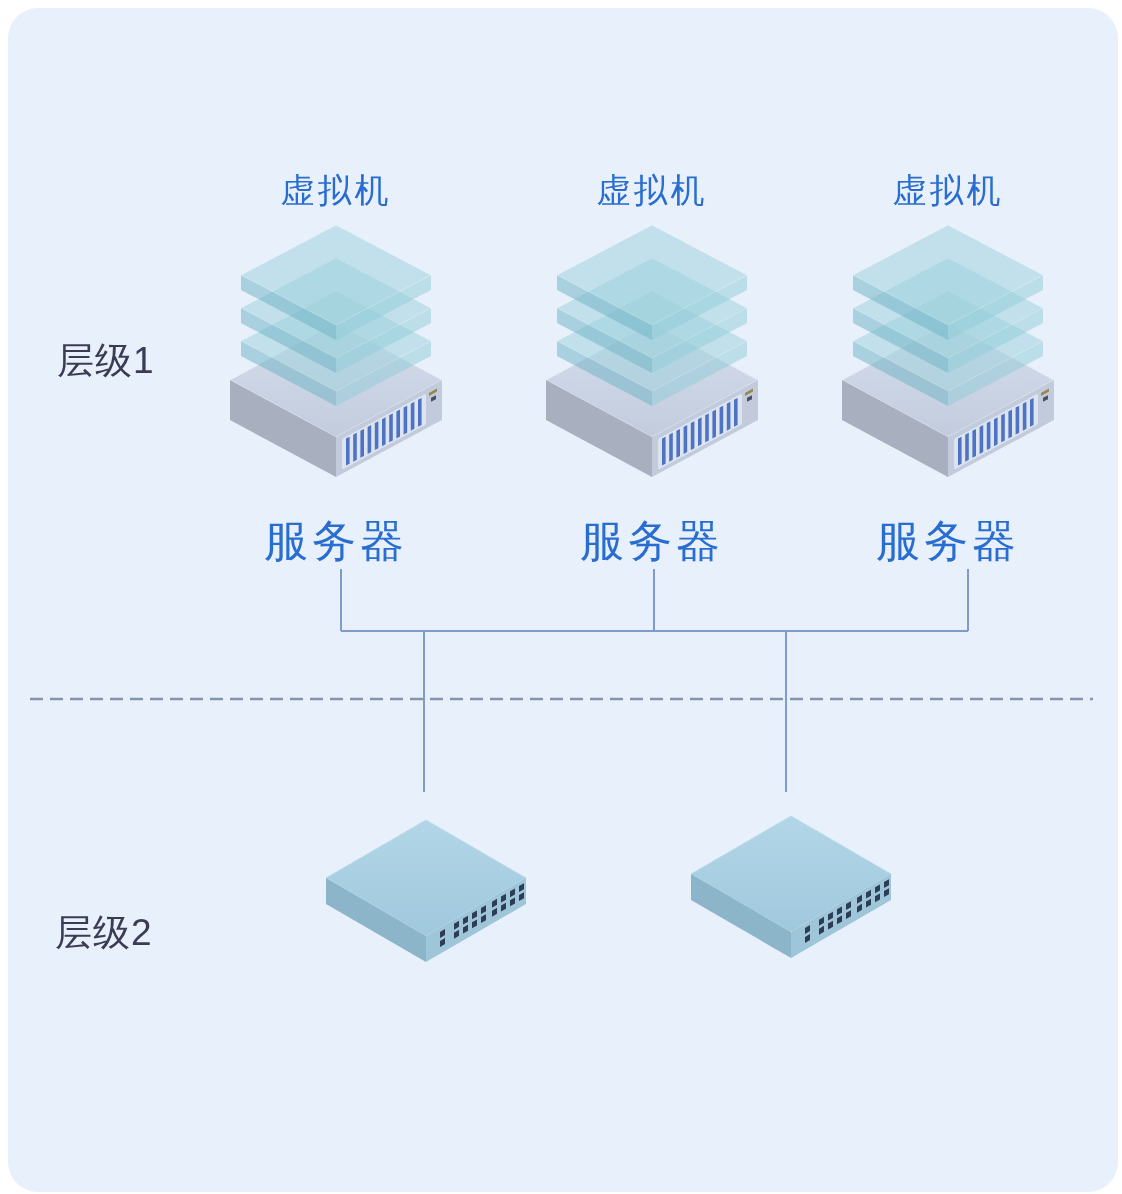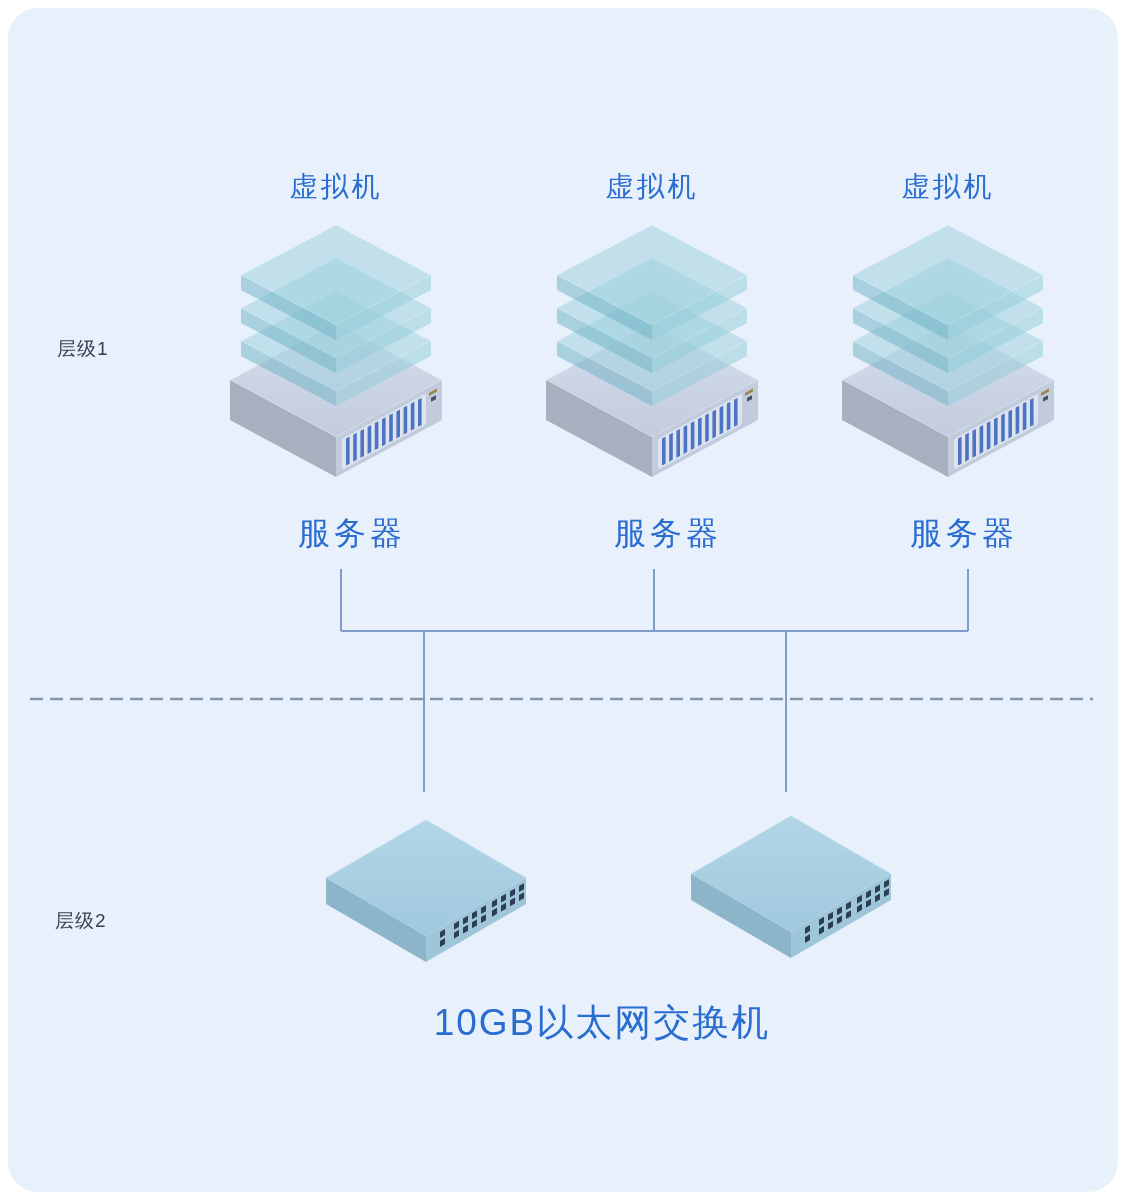--- a/index.html
+++ b/index.html
@@ -1,32 +1,32 @@
 <!DOCTYPE html>
 <html><head>
 <meta charset="utf-8">
 <style>
   html,body{margin:0;padding:0;background:#ffffff;}
   .canvas{position:relative;width:1122px;height:1194px;background:#ffffff;overflow:hidden;
           font-family:"Liberation Sans", sans-serif;}
   .panel{position:absolute;left:8px;top:8px;width:1110px;height:1184px;
          background:#e8f1fb;border-radius:30px;}
   .connectors{position:absolute;left:0;top:0;width:1122px;height:1194px;pointer-events:none;}
-  .tier-label{position:absolute;font-size:19px;font-weight:500;color:#3b3b54;letter-spacing:1px;}
+  .tier-label{position:absolute;font-size:37px;font-weight:500;color:#3b3b54;letter-spacing:1px;}
   .tier-label.t1{left:57px;top:336px;}
   .tier-label.t2{left:55px;top:908px;}
   .unit{position:absolute;top:168px;width:300px;height:390px;}
   .unit.u1{left:186px;}
   .unit.u2{left:502px;}
   .unit.u3{left:798px;}
   .vm-label{position:absolute;top:0;left:0;width:100%;text-align:center;
-            font-size:28px;font-weight:500;color:#2a6dd1;letter-spacing:3px;}
+            font-size:34px;font-weight:500;color:#2a6dd1;letter-spacing:3px;}
   .unit-art{position:absolute;top:57px;left:0;width:300px;height:262px;}
-  .server-label{position:absolute;top:344px;left:16px;width:100%;text-align:center;
-            font-size:32px;font-weight:500;color:#2a6dd1;letter-spacing:4px;}
+  .server-label{position:absolute;top:344px;left:0;width:100%;text-align:center;
+            font-size:44px;font-weight:500;color:#2a6dd1;letter-spacing:4px;}
   .switch-art{position:absolute;width:212px;height:150px;}
   .switch-art.s1{left:320px;top:816px;}
   .switch-art.s2{left:685px;top:812px;}
   .switch-caption{position:absolute;left:352px;top:998px;width:500px;text-align:center;
             font-size:37px;font-weight:500;color:#2a6dd1;letter-spacing:2px;}
   .defs-holder{position:absolute;width:0;height:0;overflow:hidden;}
 </style>
 </head>
 <body>
 
@@ -145,14 +145,13 @@
     <div class="server-label">服务器</div>
   </div>
 
   <svg class="switch-art s1" viewBox="0 0 212 150">
     <use href="#sym-switch"></use>
   </svg>
   <svg class="switch-art s2" viewBox="0 0 212 150">
     <use href="#sym-switch"></use>
   </svg>
 
-  <div class="switch-caption">10GB以太网交换机</div>
 </div>
 
 </body></html>

